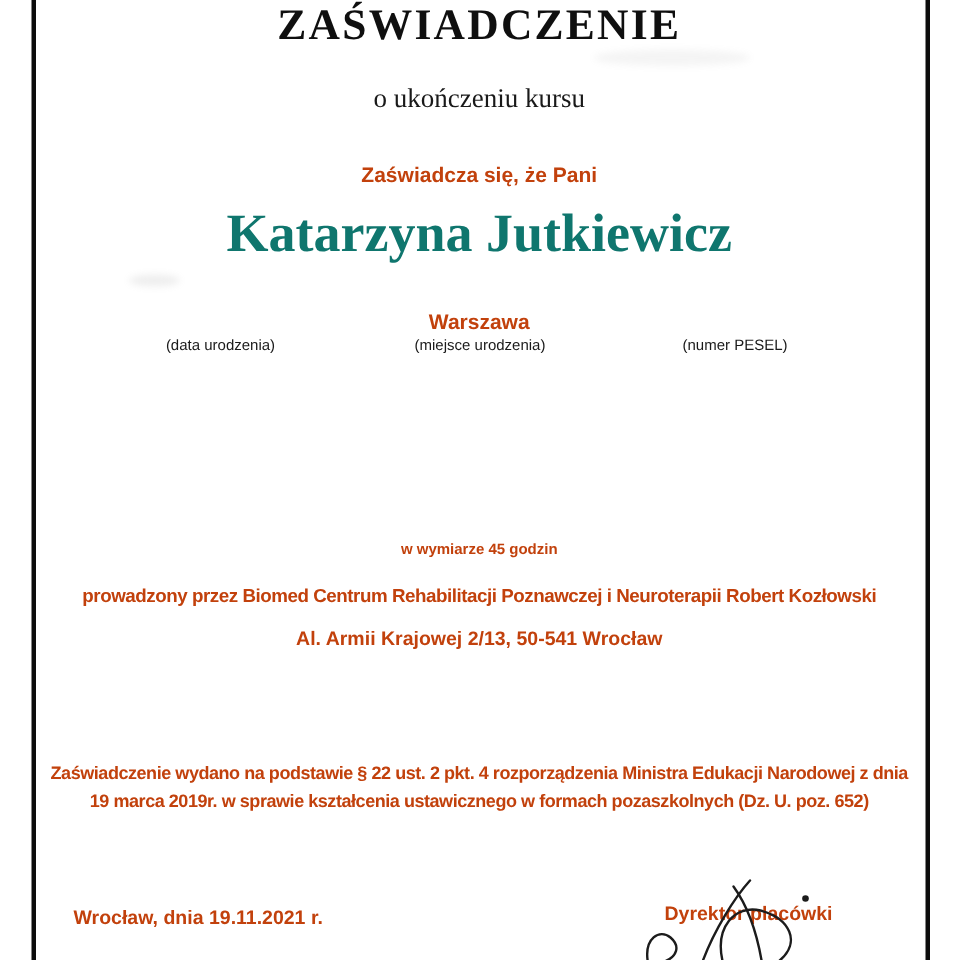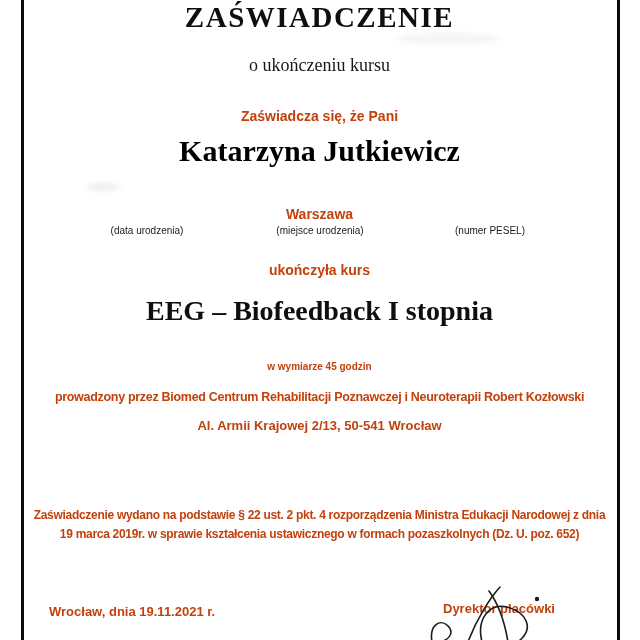--- a/index.html
+++ b/index.html
@@ -13,21 +13,21 @@
 
   .center-line {
     position:absolute; left:22px; right:23px; text-align:center; white-space:nowrap;
   }
   .serif { font-family:"Liberation Serif", serif; }
   .sansb { font-weight:700; color:#c2410c; }
 
   .title    { top:1px;  font-size:29px; font-weight:700; letter-spacing:1.5px; color:#0f0f0f; }
   .subtitle { top:55px; font-size:18px; color:#191919; }
   .intro    { top:108px; font-size:14px; }
-  .name     { top:134px; font-size:30px; font-weight:700; color:#000000; }
+  .name     { top:134px; font-size:36px; font-weight:700; color:#0f766e; }
   .birthval { top:206px; font-size:14px; }
   .flabel   { position:absolute; top:225px; transform:translateX(-50%);
               font-size:10px; font-weight:400; white-space:nowrap; color:#1a1a1a; }
   .completed{ top:262px; font-size:14px; }
   .course   { top:295px; font-size:28px; font-weight:700; color:#0f0f0f; }
   .hours    { top:361px; font-size:10px; }
   .provider { top:390px; font-size:12.5px; letter-spacing:-0.3px; }
   .address  { top:418px; font-size:13px; }
   .legal    { top:506px; font-size:12px; line-height:19px; letter-spacing:-0.3px; }
   .legal div{ white-space:nowrap; }
@@ -57,23 +57,21 @@
   <div class="center-line sansb intro">Zaświadcza się, że Pani</div>
 
   <div class="center-line serif name">Katarzyna Jutkiewicz</div>
 
   <div class="center-line sansb birthval">Warszawa</div>
 
   <span class="flabel" style="left:147px;">(data urodzenia)</span>
   <span class="flabel" style="left:320px;">(miejsce urodzenia)</span>
   <span class="flabel" style="left:490px;">(numer PESEL)</span>
 
-  <div class="center-line sansb completed">ukończyła kurs</div>
 
-  <div class="center-line serif course">EEG – Biofeedback I stopnia</div>
 
   <div class="center-line sansb hours">w wymiarze 45 godzin</div>
 
   <div class="center-line sansb provider">prowadzony przez Biomed Centrum Rehabilitacji Poznawczej i Neuroterapii Robert Kozłowski</div>
 
   <div class="center-line sansb address">Al. Armii Krajowej 2/13, 50-541 Wrocław</div>
 
   <div class="center-line sansb legal">
     <div>Zaświadczenie wydano na podstawie § 22 ust. 2 pkt. 4 rozporządzenia Ministra Edukacji Narodowej z dnia</div>
     <div>19 marca 2019r. w sprawie kształcenia ustawicznego w formach pozaszkolnych (Dz. U. poz. 652)</div>

